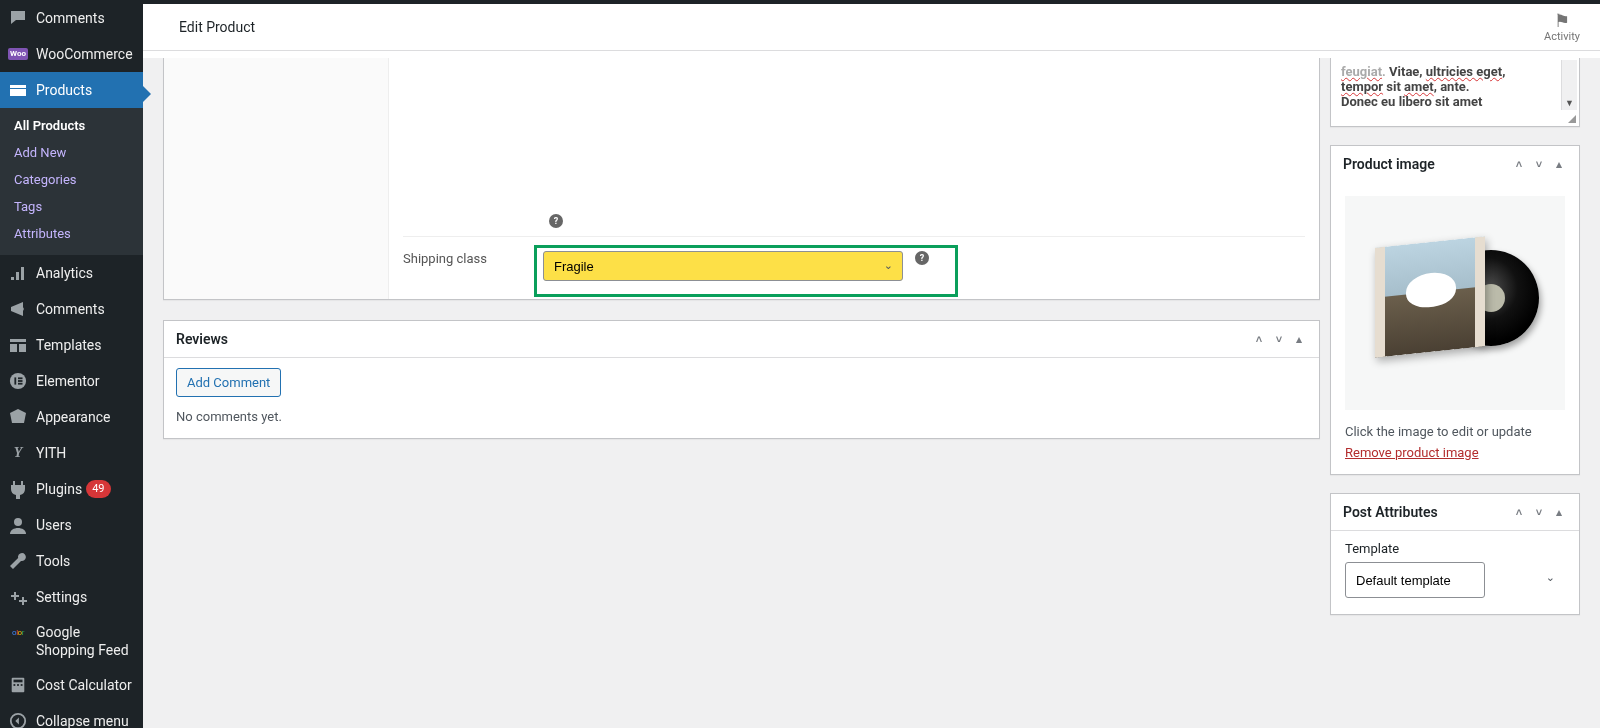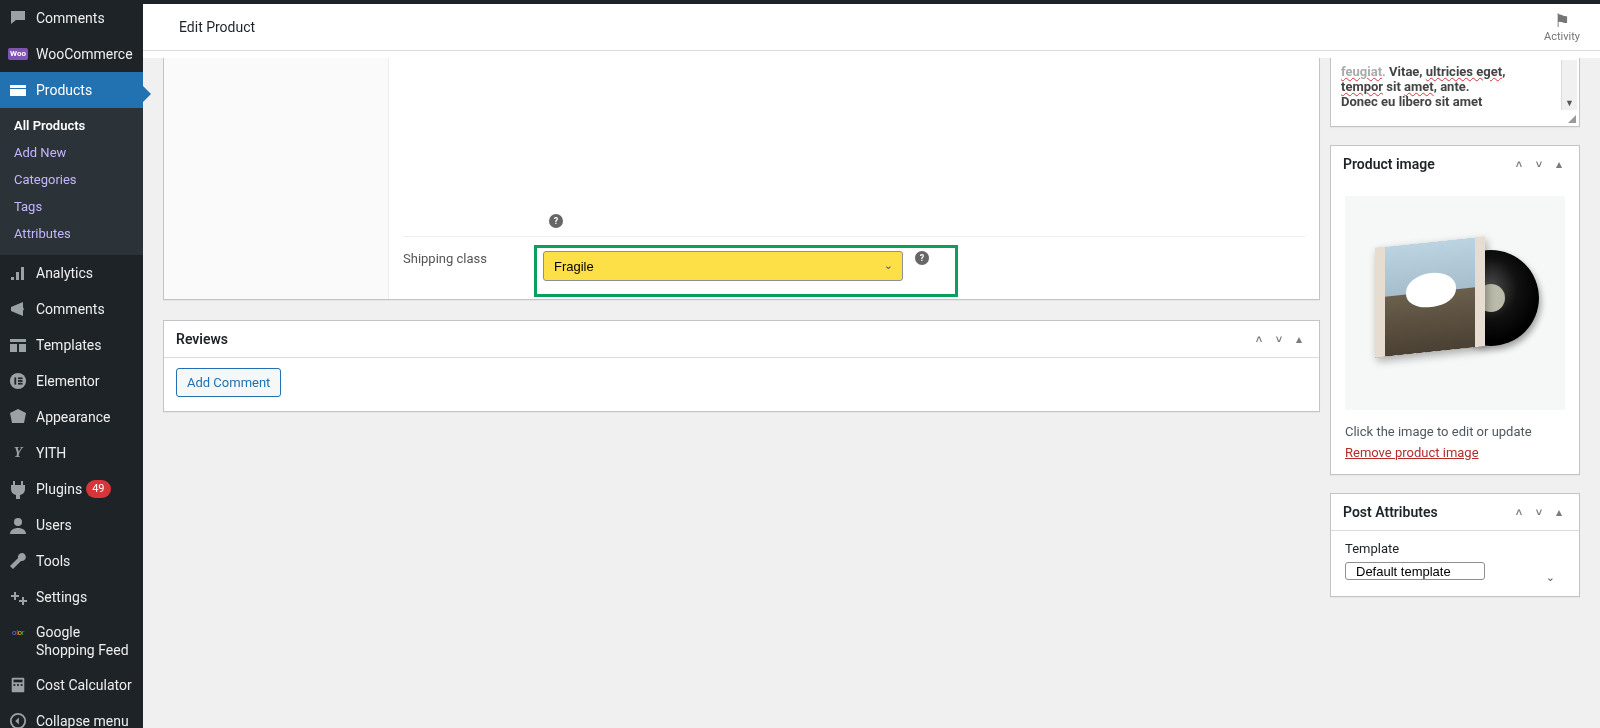--- a/index.html
+++ b/index.html
@@ -79,21 +79,21 @@
   .sleeve .stripe.r { right: 0; }
   .disc { position: absolute; right: -4px; top: 12px; width: 96px; height: 96px; border-radius: 50%; background: radial-gradient(circle at 45% 40%, #555 0, #111 40%, #000 70%); box-shadow: 2px 4px 6px rgba(0,0,0,.35); }
   .disc::after { content: ""; position: absolute; top: 34px; left: 34px; width: 28px; height: 28px; border-radius: 50%; background: #bba; }
 
   .img-caption { padding: 0 14px 6px; font-size: 13px; color: #50575e; }
   .img-remove { display: inline-block; padding: 0 14px 14px; font-size: 13px; color: #b32d2e; text-decoration: underline; cursor: pointer; }
 
   .pa-body { padding: 10px 14px 16px; border-top: 1px solid #dcdcde; }
   .pa-body label { display: block; font-size: 13px; margin-bottom: 6px; }
   .pa-select { position: relative; }
-  .pa-select select { width: 140px; height: 18px; border: 1px solid #8c8f94; border-radius: 3px; font-size: 13px; padding: 0 26px 0 10px; appearance: none; background: #fff; }
+  .pa-select select { width: 140px; height: 36px; border: 1px solid #8c8f94; border-radius: 3px; font-size: 13px; padding: 0 26px 0 10px; appearance: none; background: #fff; }
   .pa-select .chev { right: 10px; top: 9px; }
 
   svg { display: block; }
 </style>
 </head>
 <body>
 
 <div class="viewport">
   <div class="top-black-bar"></div>
 
@@ -275,20 +275,21 @@
         <div class="panel-head">
           <span>Reviews</span>
           <span class="controls">
             <span class="ctl">˄</span>
             <span class="ctl">˅</span>
             <span class="ctl">▴</span>
           </span>
         </div>
         <div class="panel-body">
           <span class="btn-secondary">Add Comment</span>
+          <div class="no-comments">No comments yet.</div>
         </div>
       </div>
     </div>
 
     <div class="right-col">
 
       <div class="panel" style="border-top:none;">
         <div class="desc-textarea">
           <span style="color:#aaa"><span class="underline">feugiat</span>.</span>
           <span>Vitae, </span><span class="underline">ultricies eget</span>,<br>

